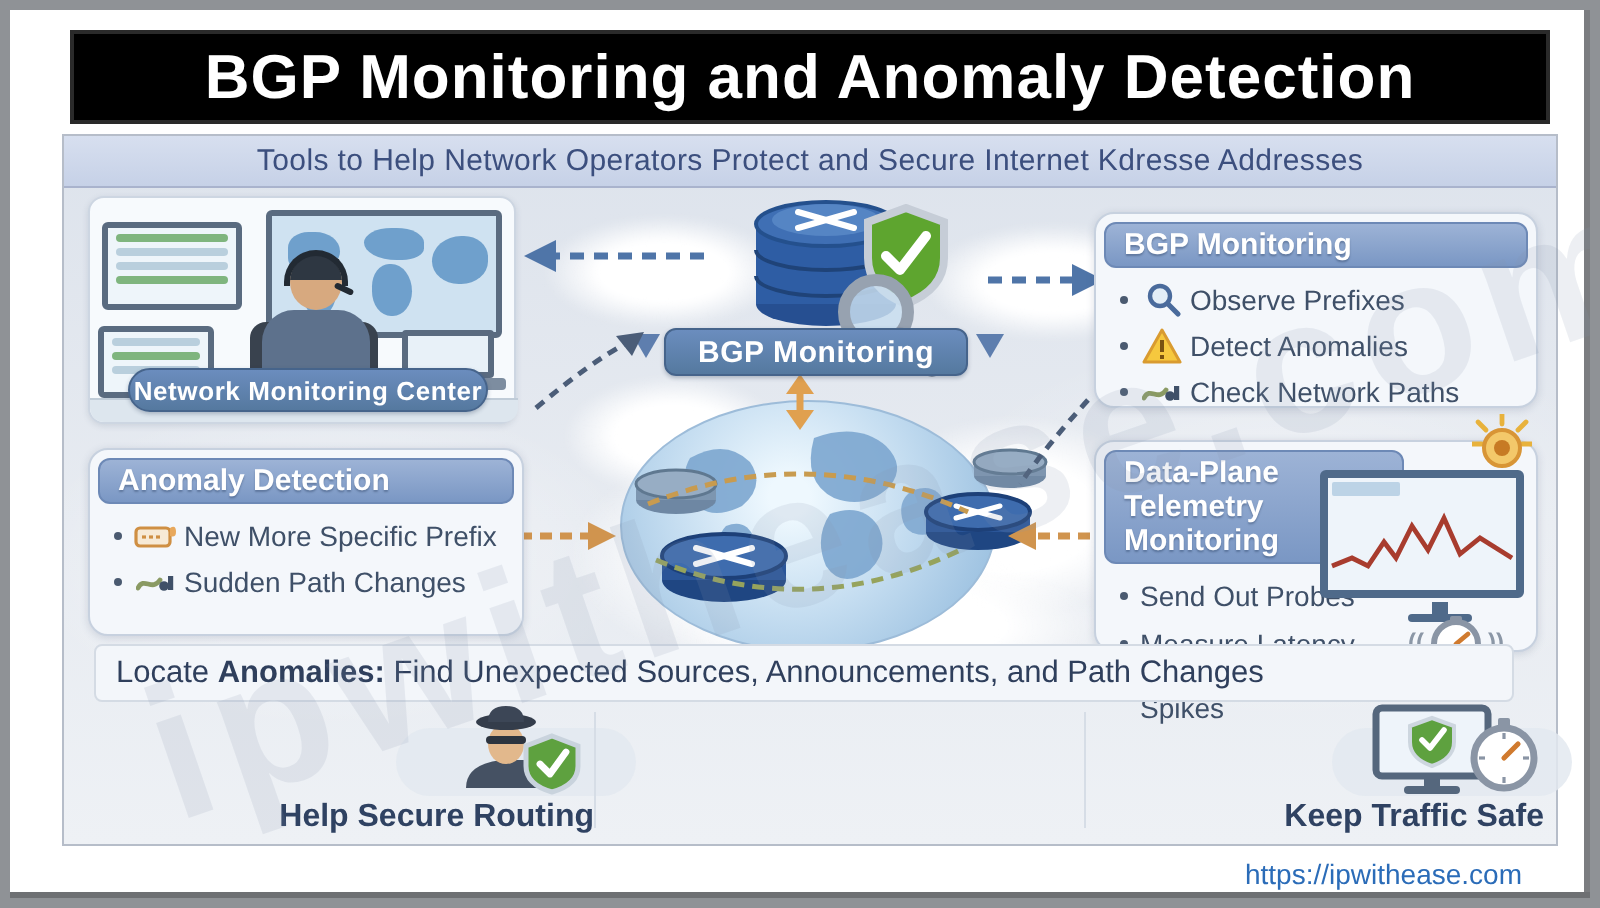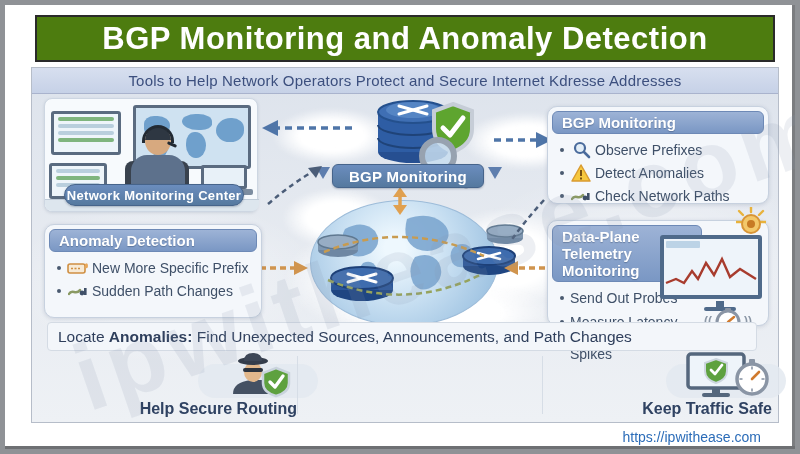--- a/index.html
+++ b/index.html
@@ -1,20 +1,20 @@
 <!DOCTYPE html>
 <html><head>
 <meta charset="utf-8">
 <style>
   html,body{margin:0;padding:0;background:#fff;}
   *{box-sizing:border-box;font-family:"Liberation Sans",sans-serif;}
   .stage{position:relative;width:800px;height:454px;background:#ffffff;overflow:hidden;
          border:5px solid #8f9296;box-shadow:inset 0 -3px 0 #6e7073, inset -3px 0 0 #7b7d80;}
   
-  .title-bar{position:absolute;left:30px;top:10px;width:740px;height:47px;background:#4d7c0f;
+  .title-bar{position:absolute;left:30px;top:10px;width:740px;height:47px;background:#000000;
              border:2px solid #2a2a2a;display:flex;align-items:center;justify-content:center;}
   .title-bar span{color:#fff;font-size:31px;font-weight:800;letter-spacing:.5px;}
   
   .poster{position:absolute;left:26px;top:62px;width:748px;height:356px;
           background:
             radial-gradient(220px 120px at 18% 60%, rgba(255,255,255,.55), rgba(255,255,255,0) 70%),
             radial-gradient(260px 140px at 82% 55%, rgba(255,255,255,.5), rgba(255,255,255,0) 70%),
             linear-gradient(180deg,#dde3ec 0%,#e7ebf1 55%,#eef1f5 100%);
           border:1px solid #b6bdc9;}
   .subtitle-band{position:absolute;left:0;top:0;width:100%;height:26px;

